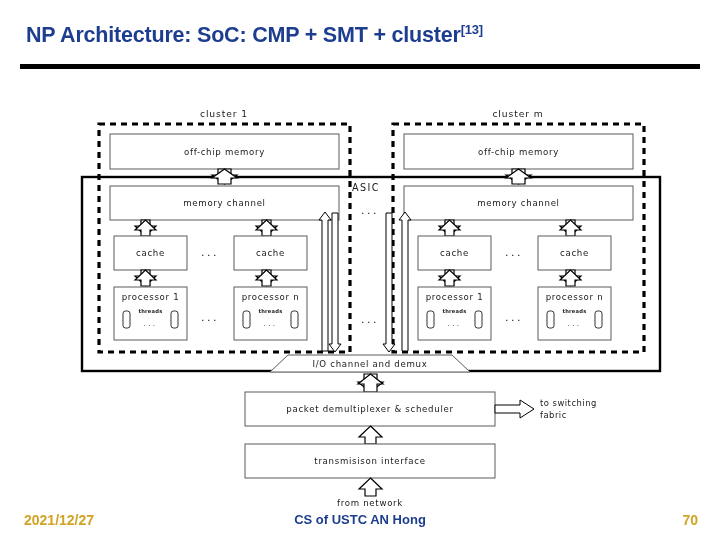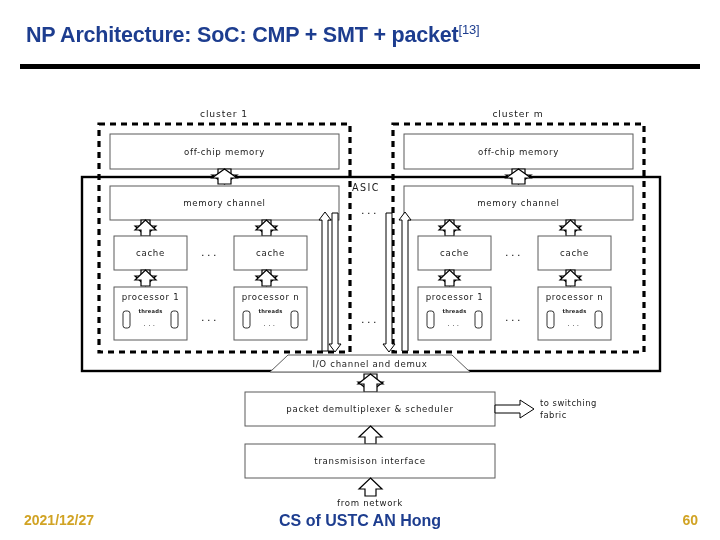--- a/index.html
+++ b/index.html
@@ -23,21 +23,21 @@
     width: 668px;
     font-size: 21.5px;
     font-weight: bold;
     color: #1d3d8f;
     letter-spacing: -0.2px;
     white-space: nowrap;
   }
   #slide-title .sup {
     font-size: 13px;
     vertical-align: super;
-    font-weight: normal;
+    font-weight: bold;
   }
   #title-rule {
     position: absolute;
     left: 20px;
     top: 64px;
     width: 680px;
     height: 5px;
     background: #000000;
   }
 
@@ -135,33 +135,33 @@
     left: 24px;
     top: 512px;
     color: #d1a324;
   }
   #footer-center {
     left: 0;
     top: 512px;
     width: 720px;
     text-align: center;
     color: #1d3d8f;
-    font-size: 16px;
+    font-size: 13px;
   }
   #footer-page {
     right: 22px;
     top: 512px;
     color: #d1a324;
   }
 </style>
 </head>
 <body>
 
 <div id="slide-title">
-  <span>NP Architecture: SoC: CMP + SMT + packet</span><span class="sup">[13]</span>
+  <span>NP Architecture: SoC: CMP + SMT + cluster</span><span class="sup">[13]</span>
 </div>
 <div id="title-rule"></div>
 
 <div id="diagram">
 <svg width="720" height="540" viewBox="0 0 720 540" xmlns="http://www.w3.org/2000/svg">
 
   <rect class="box-asic" x="82" y="177" width="578" height="194"></rect>
 
   <text class="dgm-label asic" x="352" y="188">ASIC</text>
   <text class="dots" x="370" y="211">...</text>
@@ -306,13 +306,13 @@
   <text class="dgm-label" x="370" y="461">transmisison interface</text>
 
   <path class="arrow-hollow" d="M370.5,478 L382,489 L376,489 L376,496 L365,496 L365,489 L359,489 Z"></path>
   <text class="dgm-label" x="370" y="503">from network</text>
 
 </svg>
 </div>
 
 <div class="footer-text" id="footer-date">2021/12/27</div>
 <div class="footer-text" id="footer-center">CS of USTC AN Hong</div>
-<div class="footer-text" id="footer-page">60</div>
+<div class="footer-text" id="footer-page">70</div>
 
 </body></html>

